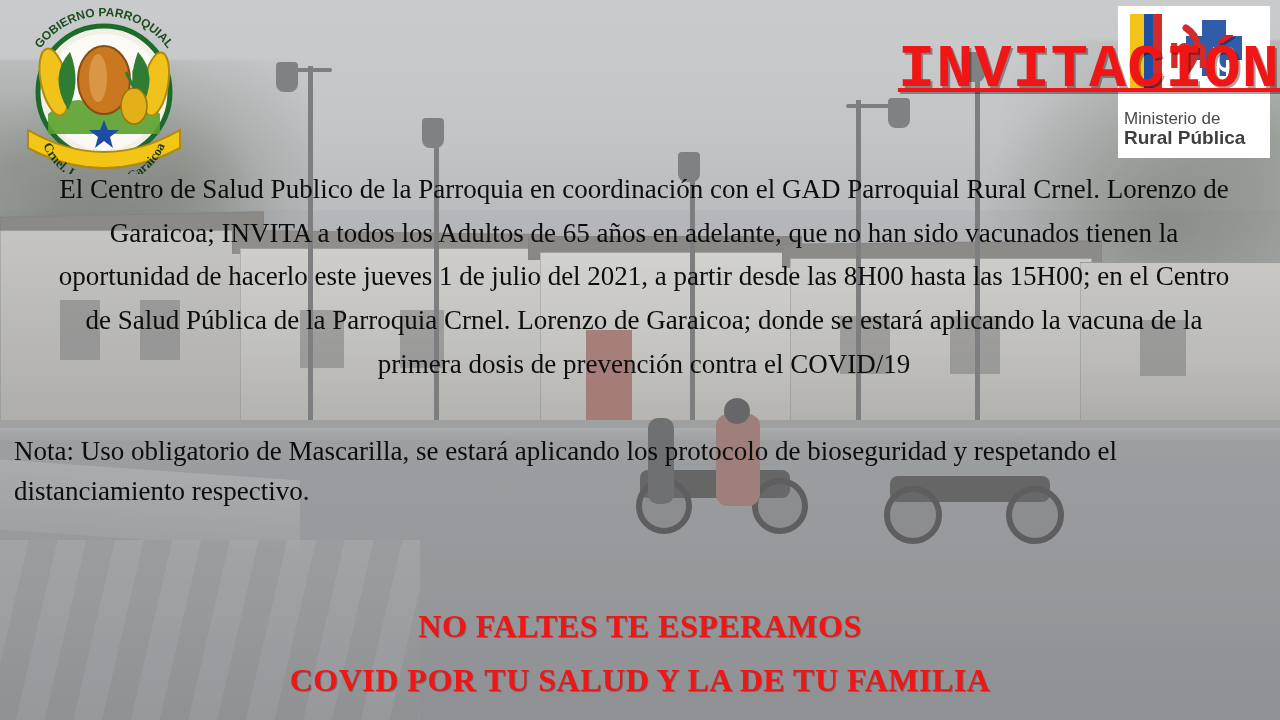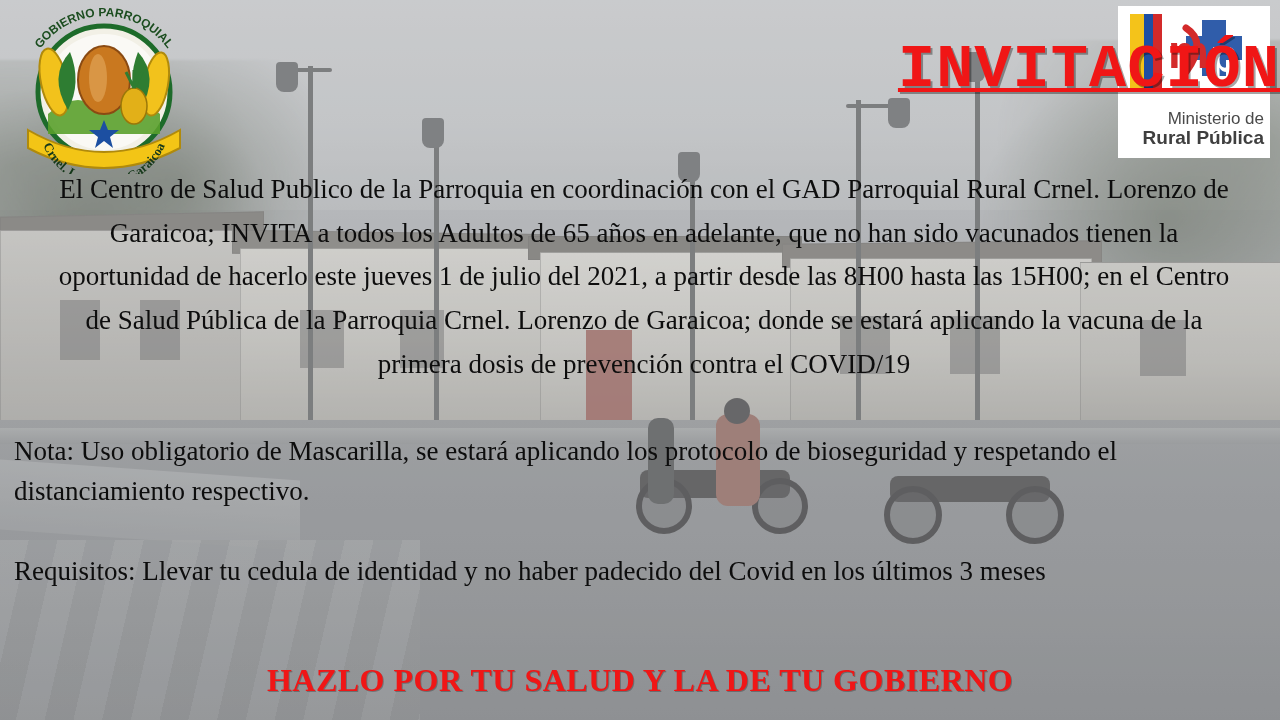--- a/index.html
+++ b/index.html
@@ -189,21 +189,21 @@
   }
   .logo-msp {
     position: absolute;
     right: 10px; top: 6px;
     width: 152px; height: 152px;
     background: #ffffff;
     padding: 4px 6px 6px 6px;
     box-sizing: border-box;
   }
   .msp-text1, .msp-text2 {
-    text-align: right;
+    text-align: left;
     font-family: "Liberation Sans", sans-serif;
     color: #4a4a4a;
     line-height: 1.05;
   }
   .msp-text1 { font-size: 17px; }
   .msp-text2 { font-size: 19px; font-weight: bold; color: #3f3f3f;}
 
   
   .title {
     position: absolute;
@@ -372,18 +372,16 @@
   </div>
 
   <div class="title">INVITACIÓN</div>
 
   <div class="body">El Centro de Salud Publico de la Parroquia  en coordinación con el GAD Parroquial Rural Crnel. Lorenzo de Garaicoa; INVITA a todos los Adultos de 65 años en adelante, que no han sido vacunados tienen la oportunidad de hacerlo este jueves 1 de julio del 2021, a partir desde las 8H00 hasta las 15H00;  en el Centro de Salud Pública de la Parroquia Crnel. Lorenzo de Garaicoa; donde se estará aplicando la vacuna de la primera dosis de prevención contra el COVID/19</div>
 
   <div class="note">
     <span class="lead">Nota:</span><span> Uso obligatorio de Mascarilla, se estará aplicando los protocolo de bioseguridad y respetando el distanciamiento respectivo.</span>
   </div>
 
-  <div class="reqs">
-    <span class="lead">Requisitos:</span><span> Llevar tu cedula de identidad y no haber padecido del Covid en los últimos 3 meses</span>
-  </div>
-
-  <div class="cta2">HAZLO POR TU SALUD Y LA DE TU GOBIERNO</div>
+
+  <div class="cta1">NO FALTES TE ESPERAMOS</div>
+  <div class="cta2">COVID POR TU SALUD Y LA DE TU FAMILIA</div>
 </div>
 
 </body></html>

